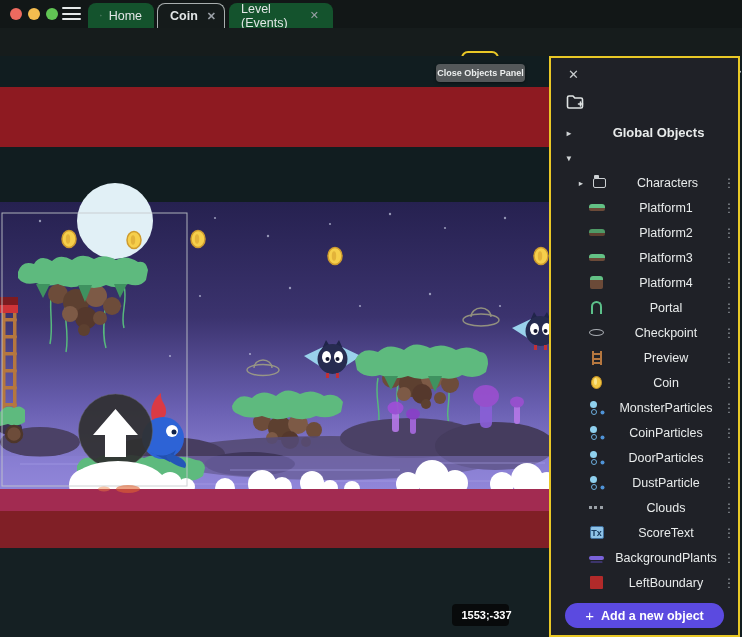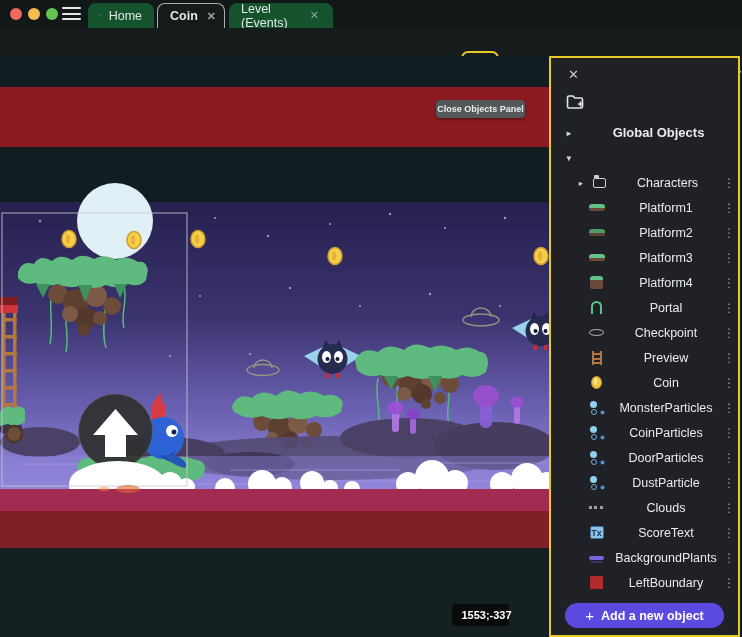--- a/index.html
+++ b/index.html
@@ -41,21 +41,21 @@
     border-radius:7px; display:flex; align-items:center; justify-content:center; gap:6px;
     color:#fff; font-size:12px; font-weight:bold; cursor:pointer; }
   .cube-btn { position:absolute; left:466px; top:28px; width:28px; height:27px; background:#b3a4ef;
     border-radius:7px; display:flex; align-items:center; justify-content:center; cursor:pointer; }
   .cube-btn svg { width:19px; height:19px; color:#2b2344; }
   .hl-box { position:absolute; border:2.5px solid #e9c826; border-radius:7px; pointer-events:none; }
   .hl-cube { left:461px; top:23px; width:38px; height:37px; }
   
   .tooltip { position:absolute; left:436px; top:64px; width:89px; height:18px; background:#54585a;
     border-radius:4px; color:#eceeee; font-size:9px; font-weight:bold; display:flex;
-    align-items:center; justify-content:center; z-index:40; box-shadow:0 1px 3px rgba(0,0,0,.5);margin-top:36px; }
+    align-items:center; justify-content:center; z-index:40; box-shadow:0 1px 3px rgba(0,0,0,.5); }
   
   .scene { position:absolute; left:0; top:56px; width:549px; height:581px; overflow:hidden; background:#111d20; }
   .scene svg { position:absolute; left:0; top:0; }
   .coords-badge { position:absolute; left:452px; top:548px; width:57px; height:22px;
     background:rgba(5,5,5,.8); border-radius:4px; color:#fff; font-size:11px; font-weight:bold;
     display:flex; align-items:center; justify-content:center;padding-left:12px; }
   
   .panel { position:absolute; left:549px; top:56px; width:191px; height:581px;
     border:2px solid #e9c826; background:#1f2127; z-index:30; display:flex; flex-direction:column; }
   .panel-head { height:30px; display:flex; align-items:center; padding:2px 10px 0 13px; }

